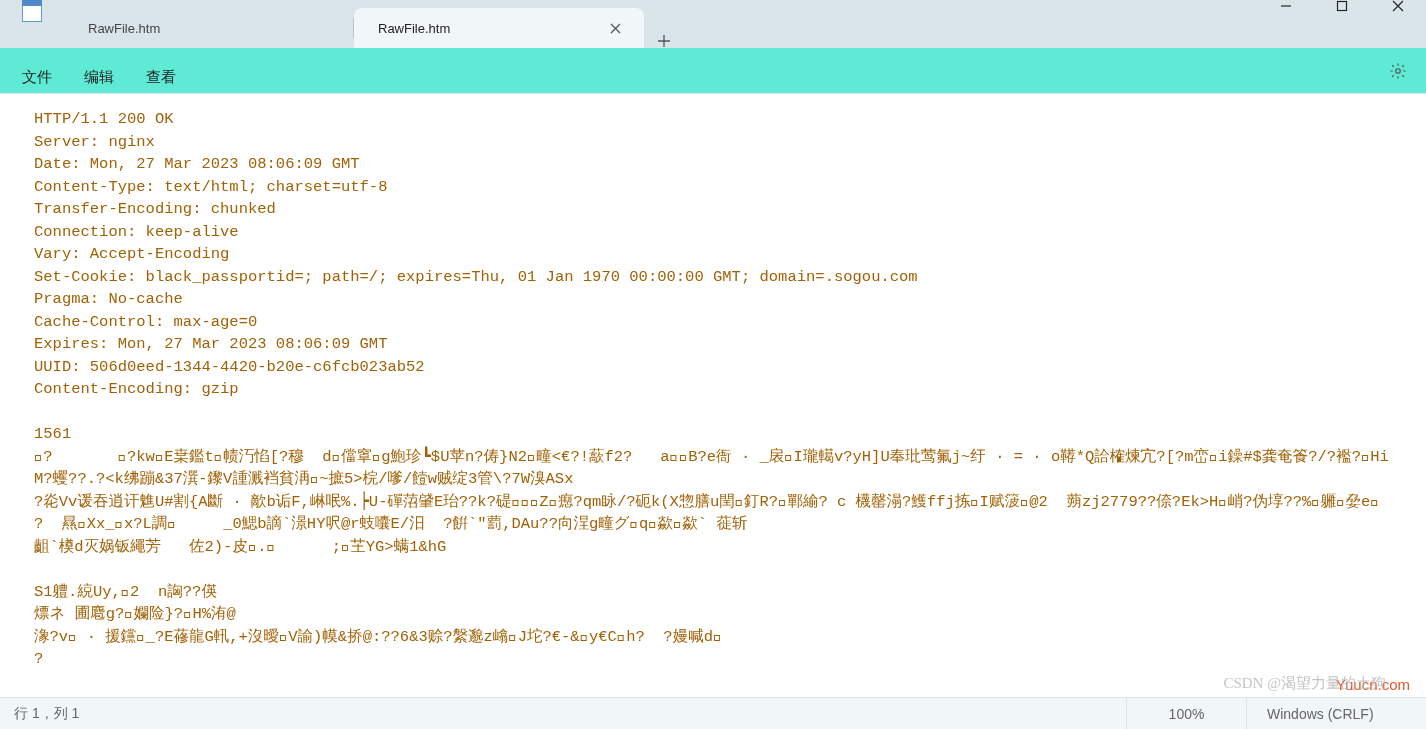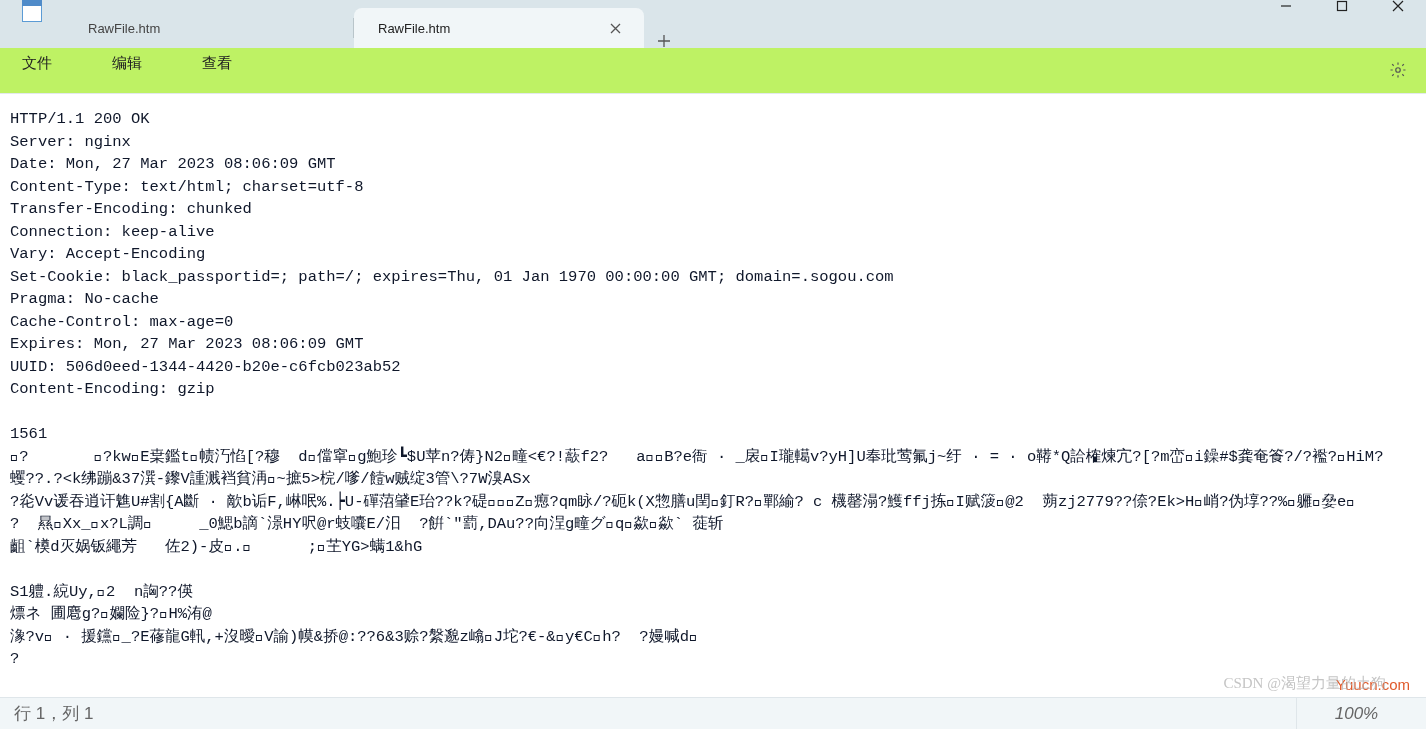--- a/index.html
+++ b/index.html
@@ -95,26 +95,25 @@
     width: 56px;
     display: flex;
     align-items: center;
     justify-content: center;
     color: #222;
     cursor: pointer;
   }
   .win-btn svg { stroke: #222; stroke-width: 1.2; fill: none; }
   .menubar {
     display: flex;
-    align-items: flex-start;
+    align-items: flex-end;
     height: 46px;
-    background: #bef264;
+    background: #5eead4;
     border-bottom: 1px solid #e3e9ed;
     padding: 0 6px;
-    gap: 28px;
   }
   .menu-item {
     padding: 6px 16px;
     border-radius: 6px;
     cursor: pointer;
     color: #222;
     font-size: 15px;
   }
   .menubar-spacer { flex: 1; }
   .gear { width: 44px; height:44px; display:flex; align-items:center; justify-content:center; cursor:pointer; color:#555; }
@@ -123,30 +122,30 @@
     overflow: hidden;
     background: #fff;
     position: relative;
   }
   .editor pre {
     font-family: Consolas, "Courier New", monospace;
     font-size: 15.5px;
     line-height: 22.5px;
     white-space: pre-wrap;
     word-break: break-all;
-    padding: 14px 10px;
-    color: #0f172a;
+    padding: 14px 34px;
+    color: #a16207;
   }
   .statusbar {
     display: flex;
     align-items: center;
     height: 32px;
     background: #f1f6f8;
     border-top: 1px solid #dfe6ea;
-    font-size: 17px;
+    font-size: 14px;
     color: #666;
     padding: 0 10px;
   }
   .status-cell { padding: 0 20px; border-left:1px solid #dfe6ea; height:100%; display:flex; align-items:center;}
   .status-cell.first{border-left:none; padding-left:4px;}
   .status-spacer { flex: 1; }
   .watermark1 {
     position: absolute;
     bottom: 36px; right: 40px;
     color: rgba(180,180,180,0.78);
@@ -242,17 +241,18 @@
 
 S1軆.綂Uy,￿2  n詾??偀
 熛ネ 圃麅g?￿孄险}?￿H%洧@
 潒?v￿ · 援钂￿_?E蓚龍G軐,+沒曖￿V諭)幙&amp;挢@:??6&amp;3赊?縏邈z嶖￿J坨?€-&amp;￿y€C￿h?  ?嫚喊d￿
 ?</pre>
 </div>
 
 <div class="statusbar">
   <div class="status-cell first">行 1，列 1</div>
   <div class="status-spacer"></div>
-  <div class="status-cell" style="min-width:120px; justify-content:center;font-style:italic;">100%</div>
+  <div class="status-cell" style="min-width:120px; justify-content:center;">100%</div>
+  <div class="status-cell" style="min-width:170px;">Windows (CRLF)</div>
 </div>
 
 <div class="watermark2">Yuucn.com</div>
 <div class="watermark1">CSDN @渴望力量的土狗</div>
 
 </body></html>

